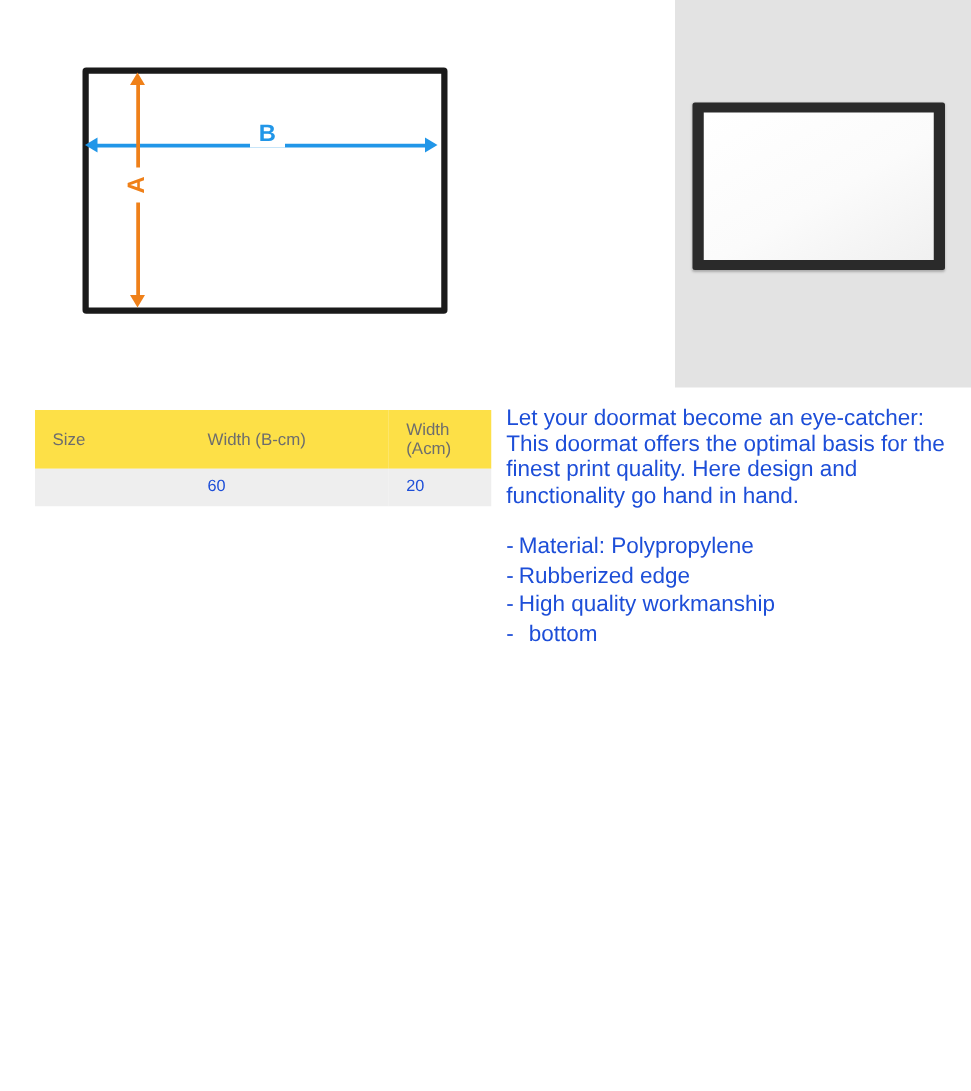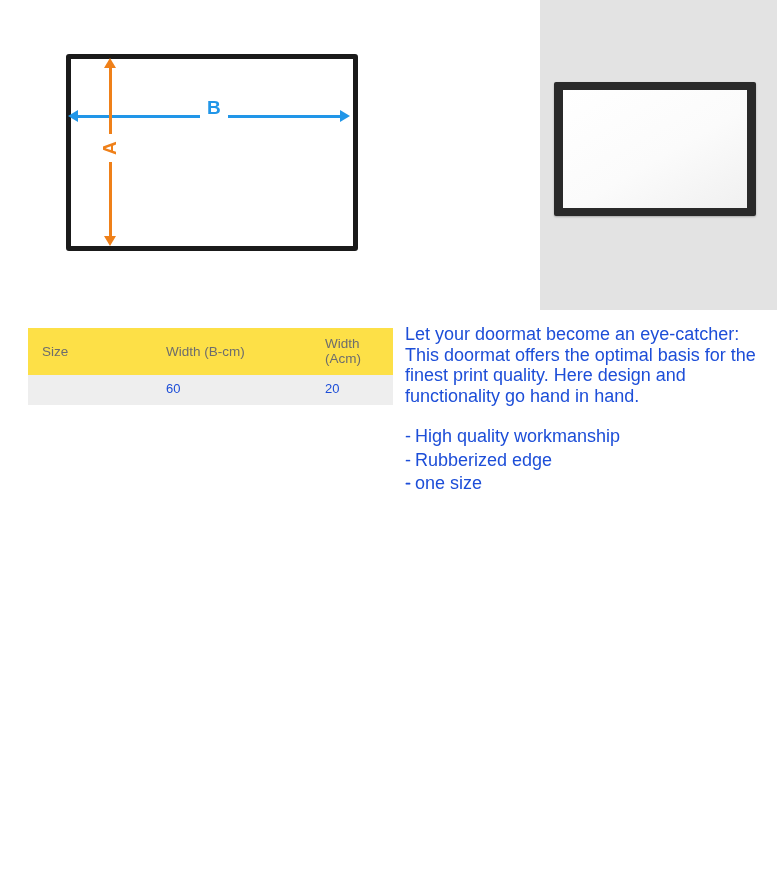--- a/index.html
+++ b/index.html
@@ -251,24 +251,25 @@
       </tr>
     </tbody>
   </table>
 </div>
 
 <div id="description">
   <p>Let your doormat become an eye-catcher: This doormat offers the optimal basis for the finest print quality. Here design and functionality go hand in hand.</p>
   <div id="desc-gap"></div>
   <ul id="feature-list">
     <li>
+      <span>Material: Polypropylene</span>
+    </li>
+    <li>
+      <span>Rubberized edge</span>
+    </li>
+    <li>
       <span>High quality workmanship</span>
     </li>
     <li>
-      <span>Rubberized edge</span>
-    </li>
-    <li>
-    </li>
-    <li>
-      <span>one size</span>
+      <span class="cont">bottom</span>
     </li>
   </ul>
 </div>
 
 </body></html>

